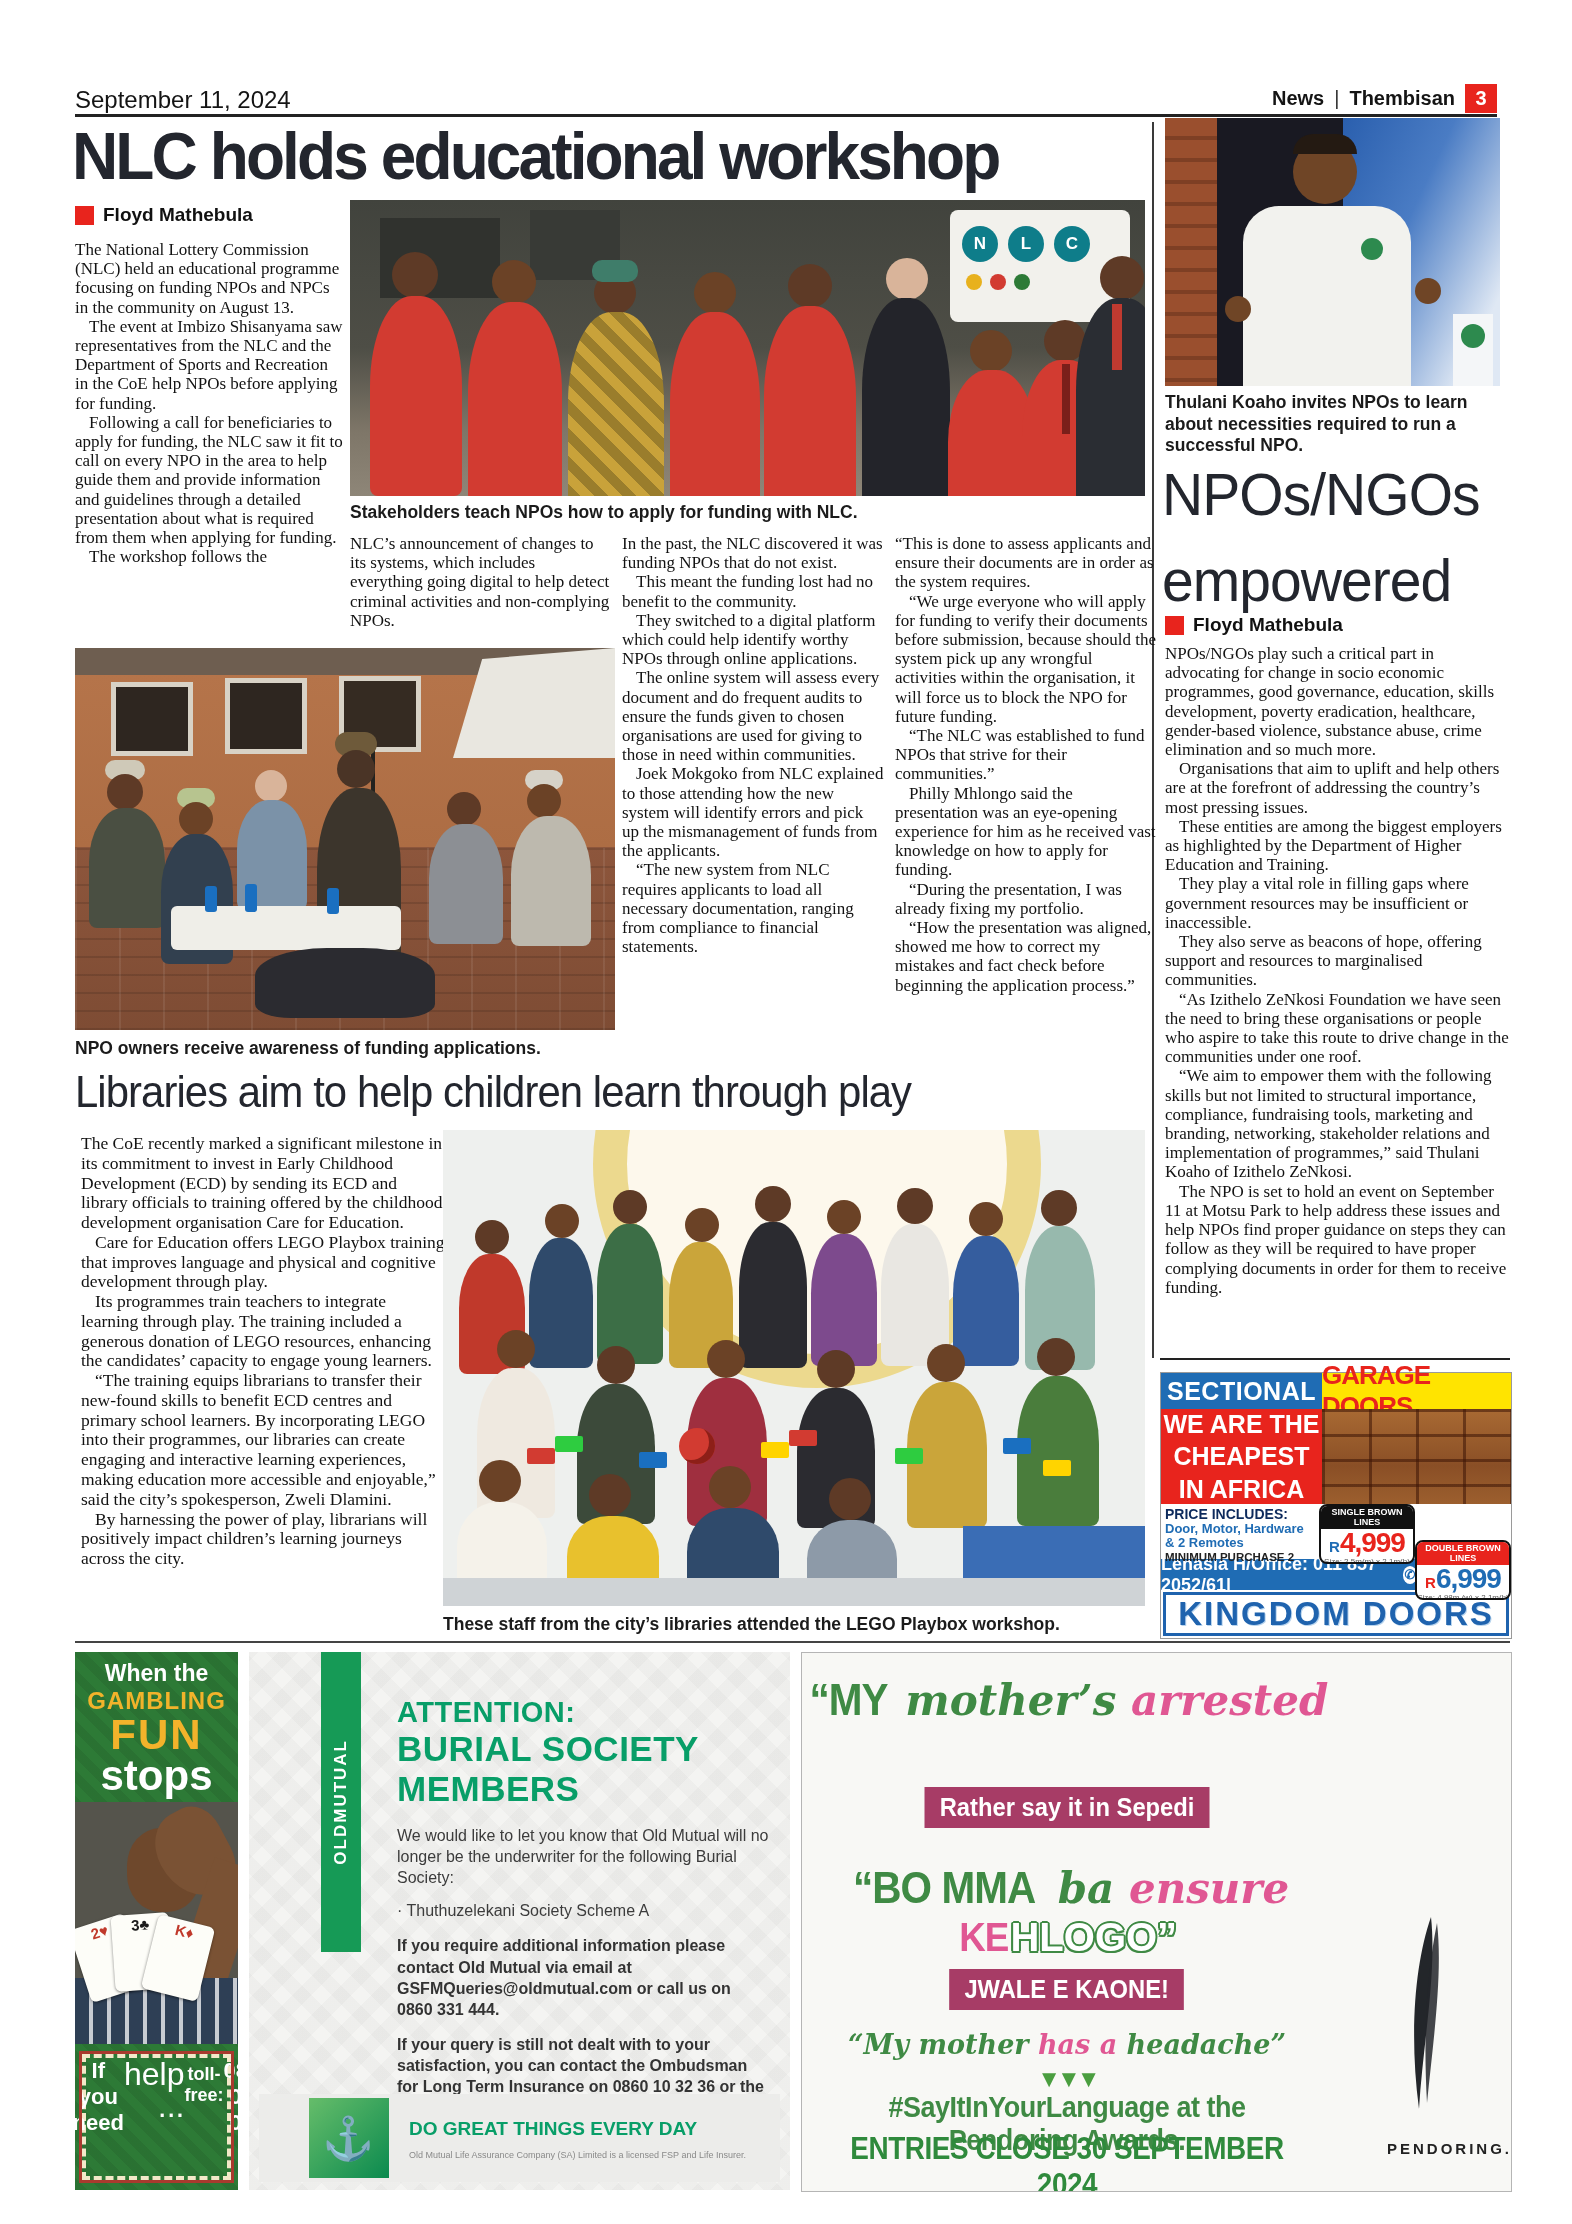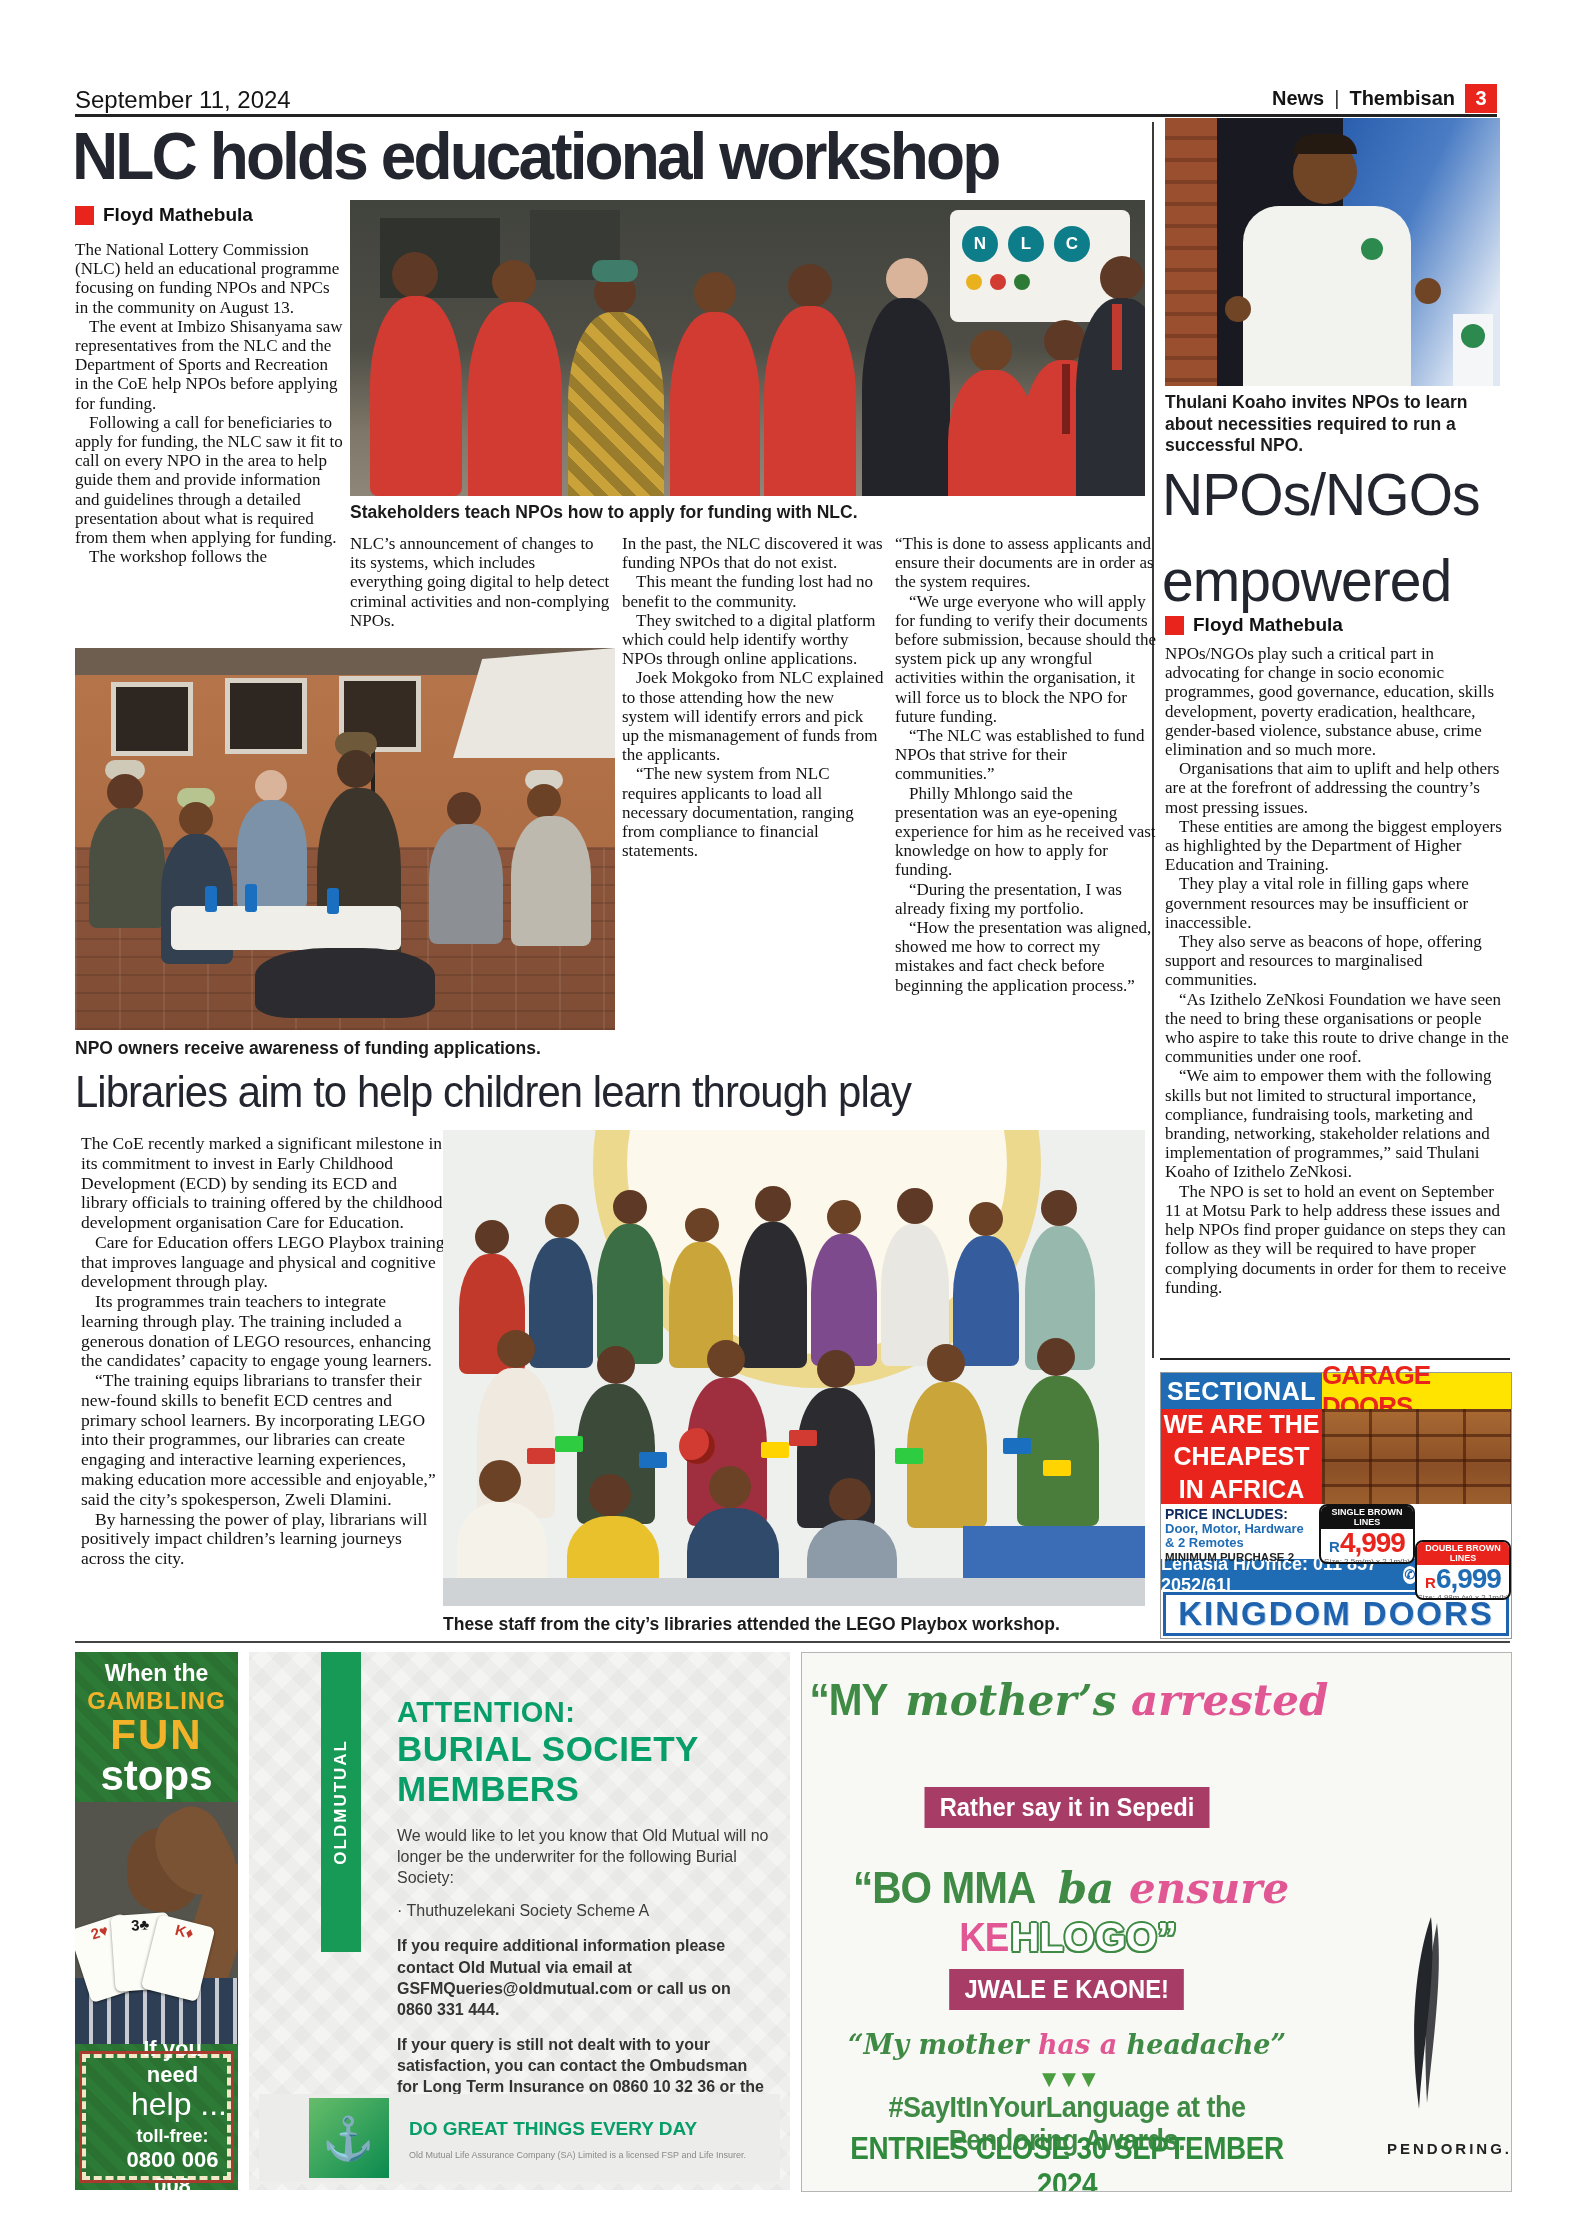--- a/index.html
+++ b/index.html
@@ -71,21 +71,21 @@
   
   .gmb{background:
         repeating-linear-gradient(45deg, rgba(0,0,0,.07) 0 9px, transparent 9px 18px),
         #2d7a36;color:#fff;text-align:center;overflow:hidden;}
   .gmb .l1{font-weight:bold;font-size:23px;margin-top:8px;}
   .gmb .l2{font-weight:bold;font-size:24px;color:#f2b32b;letter-spacing:1px;}
   .gmb .l3{font-weight:bold;font-size:42px;color:#f2b32b;letter-spacing:2px;line-height:.95;}
   .gmb .l4{font-weight:bold;font-size:42px;line-height:1;}
   .gmb-photo{position:absolute;left:0;top:150px;width:100%;height:242px;background:#55544c;}
   .gmb-help{position:absolute;left:7px;right:7px;top:402px;bottom:10px;border:4px dashed #f3e9c9;
-            outline:3px solid #a83a2e;display:flex;flex-direction:column;justify-content:center;padding-left:32px;}
+            outline:3px solid #a83a2e;display:flex;flex-direction:row;justify-content:center;padding-left:32px;}
   .gmb-help .h1{font-weight:bold;font-size:22px;}
   .gmb-help .h2{font-weight:normal;font-size:32px;line-height:1;text-align:right;}
   .gmb-help .h3{font-weight:bold;font-size:18px;margin-top:6px;}
   .gmb-help .h4{font-weight:bold;font-size:22px;}
   .card{position:absolute;width:52px;height:72px;background:#fdfdf8;border-radius:6px;
         box-shadow:0 1px 3px rgba(0,0,0,.5);font-weight:bold;font-size:15px;padding:2px 3px;}
   
   .om{background:
         repeating-linear-gradient(45deg, rgba(0,0,0,.025) 0 14px, transparent 14px 28px),
         repeating-linear-gradient(-45deg, rgba(0,0,0,.025) 0 14px, transparent 14px 28px),
@@ -207,20 +207,21 @@
   </div>
   <div class="abs caption" style="left:350px;top:502px;width:795px;">Stakeholders teach NPOs how to apply for funding with NLC.</div>
 
   <div class="abs serif body-text" style="left:350px;top:534px;width:262px;">
       <p>NLC’s announcement of changes to its systems, which includes everything going digital to help detect criminal activities and non-complying NPOs.</p>
     </div>
   <div class="abs serif body-text" style="left:622px;top:534px;width:262px;">
       <p>In the past, the NLC discovered it was funding NPOs that do not exist.</p>
       <p>This meant the funding lost had no benefit to the community.</p>
       <p>They switched to a digital platform which could help identify worthy NPOs through online applications.</p>
+      <p>The online system will assess every document and do frequent audits to ensure the funds given to chosen organisations are used for giving to those in need within communities.</p>
       <p>Joek Mokgoko from NLC explained to those attending how the new system will identify errors and pick up the mismanagement of funds from the applicants.</p>
       <p>“The new system from NLC requires applicants to load all necessary documentation, ranging from compliance to financial statements.</p>
     </div>
   <div class="abs serif body-text" style="left:895px;top:534px;width:262px;">
       <p>“This is done to assess applicants and ensure their documents are in order as the system requires.</p>
       <p>“We urge everyone who will apply for funding to verify their documents before submission, because should the system pick up any wrongful activities within the organisation, it will force us to block the NPO for future funding.</p>
       <p>“The NLC was established to fund NPOs that strive for their communities.”</p>
       <p>Philly Mhlongo said the presentation was an eye-opening experience for him as he received vast knowledge on how to apply for funding.</p>
       <p>“During the presentation, I was already fixing my portfolio.</p>
       <p>“How the presentation was aligned, showed me how to correct my mistakes and fact check before beginning the application process.”</p>

